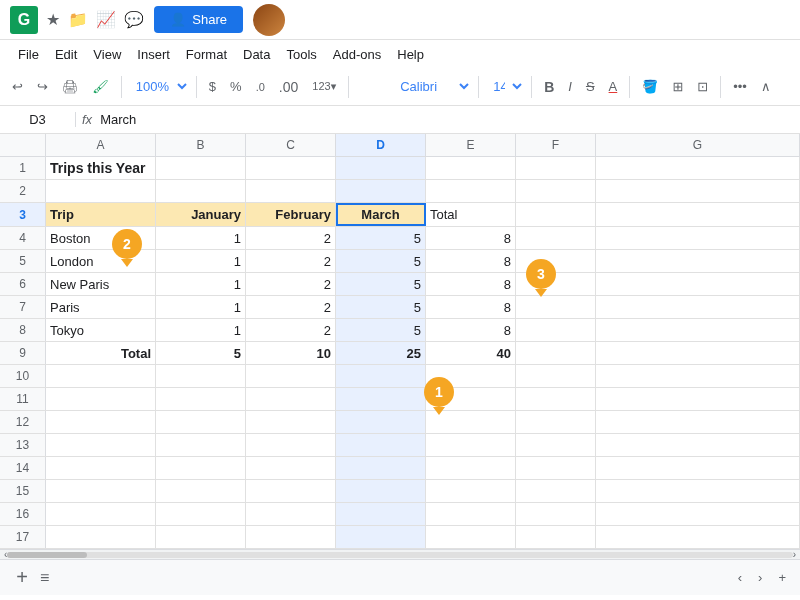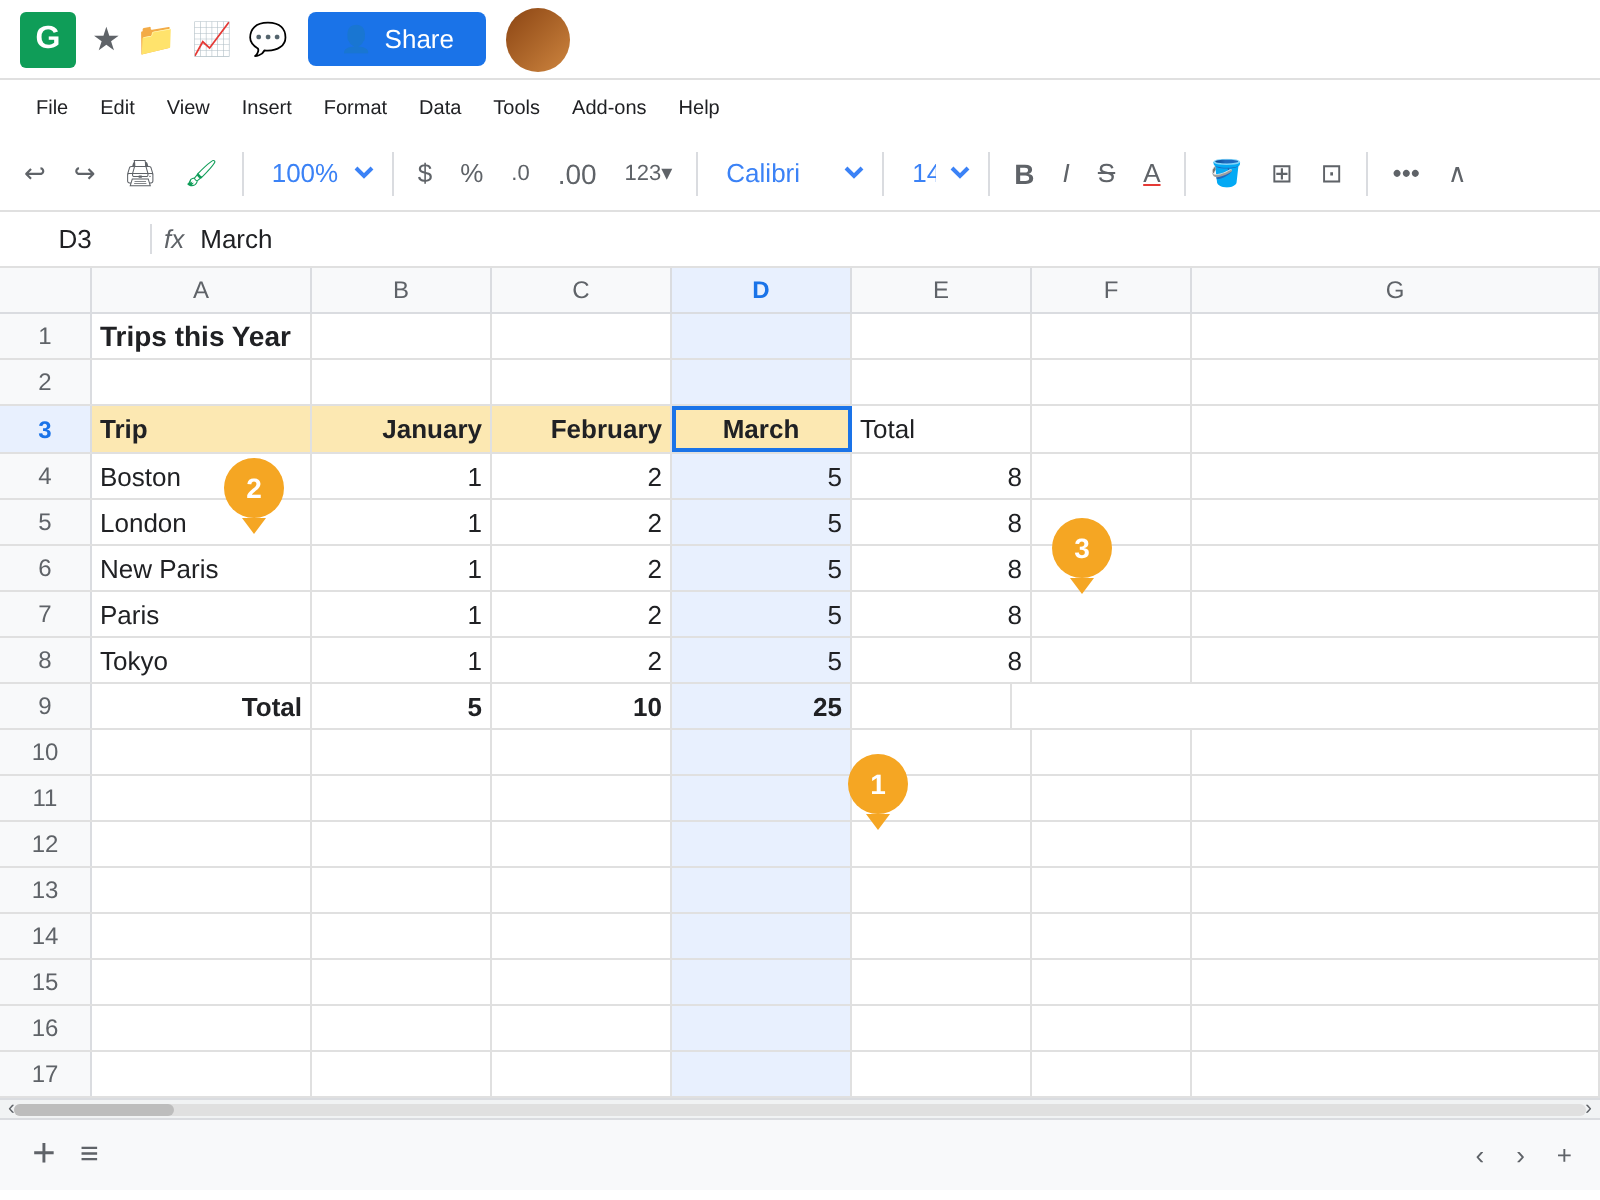--- a/index.html
+++ b/index.html
@@ -16,21 +16,21 @@
     .title-icons { display: flex; gap: 8px; align-items: center; margin-right: 10px; }
     .title-icon { color: #5f6368; font-size: 16px; cursor: pointer; }
     .share-btn { background: #1a73e8; color: white; border: none; border-radius: 4px; padding: 6px 16px; font-size: 13px; cursor: pointer; display: flex; align-items: center; gap: 6px; }
     .avatar { width: 32px; height: 32px; border-radius: 50%; background: #8b4513; margin-left: 10px; overflow: hidden; }
 
     
     .menu-bar {
       display: flex; align-items: center; padding: 2px 10px; height: 28px;
       background: #fff;
     }
-    .menu-item { padding: 2px 8px; font-size: 10px; color: #202124; cursor: pointer; border-radius: 3px; }
+    .menu-item { padding: 2px 8px; font-size: 13px; color: #202124; cursor: pointer; border-radius: 3px; }
 
     
     .toolbar {
       display: flex; align-items: center; padding: 3px 6px; height: 38px;
       background: #fff; border-bottom: 1px solid #e0e0e0; gap: 2px;
     }
     .tb-btn { padding: 4px 6px; color: #5f6368; cursor: pointer; border-radius: 3px; font-size: 13px; border: none; background: none; display: flex; align-items: center; }
     .tb-divider { width: 1px; height: 22px; background: #dadce0; margin: 0 4px; }
     .tb-select { border: none; background: none; font-size: 13px; color: #3b82f6; cursor: pointer; padding: 2px 4px; }
     .tb-bold { font-weight: bold; font-size: 14px; }
@@ -172,21 +172,21 @@
   <select class="tb-select">
     <option>100%</option>
   </select>
   <div class="tb-divider"></div>
   <button class="tb-btn">$</button>
   <button class="tb-btn">%</button>
   <button class="tb-btn" style="font-size:11px;">.0</button>
   <button class="tb-btn" style="font-size:14px;">.00</button>
   <button class="tb-btn" style="font-size:11px;">123▾</button>
   <div class="tb-divider"></div>
-  <select class="tb-select" style="width:80px;">
+  <select class="tb-select" style="width:80px;margin-left:37px;">
     <option>Calibri</option>
   </select>
   <div class="tb-divider"></div>
   <select class="tb-select" style="width:40px;">
     <option>14</option>
   </select>
   <div class="tb-divider"></div>
   <button class="tb-btn tb-bold">B</button>
   <button class="tb-btn tb-italic">I</button>
   <button class="tb-btn tb-strike">S</button>
@@ -318,20 +318,21 @@
       <div class="cell col-g"></div>
       <div class="cell" style="flex:1;"></div>
     </div>
 
     <div class="sheet-row">
       <div class="row-num col-a">9</div>
       <div class="cell col-b total-row right" style="justify-content:flex-end;">Total</div>
       <div class="cell col-c total-row right">5</div>
       <div class="cell col-d total-row right">10</div>
       <div class="cell col-e selected-col total-row right">25</div>
+      <div class="cell col-f total-row right">40</div>
       <div class="cell col-g"></div>
       <div class="cell" style="flex:1;"></div>
     </div>
 
     <div class="sheet-row">
         <div class="row-num col-a">10</div>
         <div class="cell col-b"></div>
         <div class="cell col-c"></div>
         <div class="cell col-d"></div>
         <div class="cell col-e selected-col"></div>

